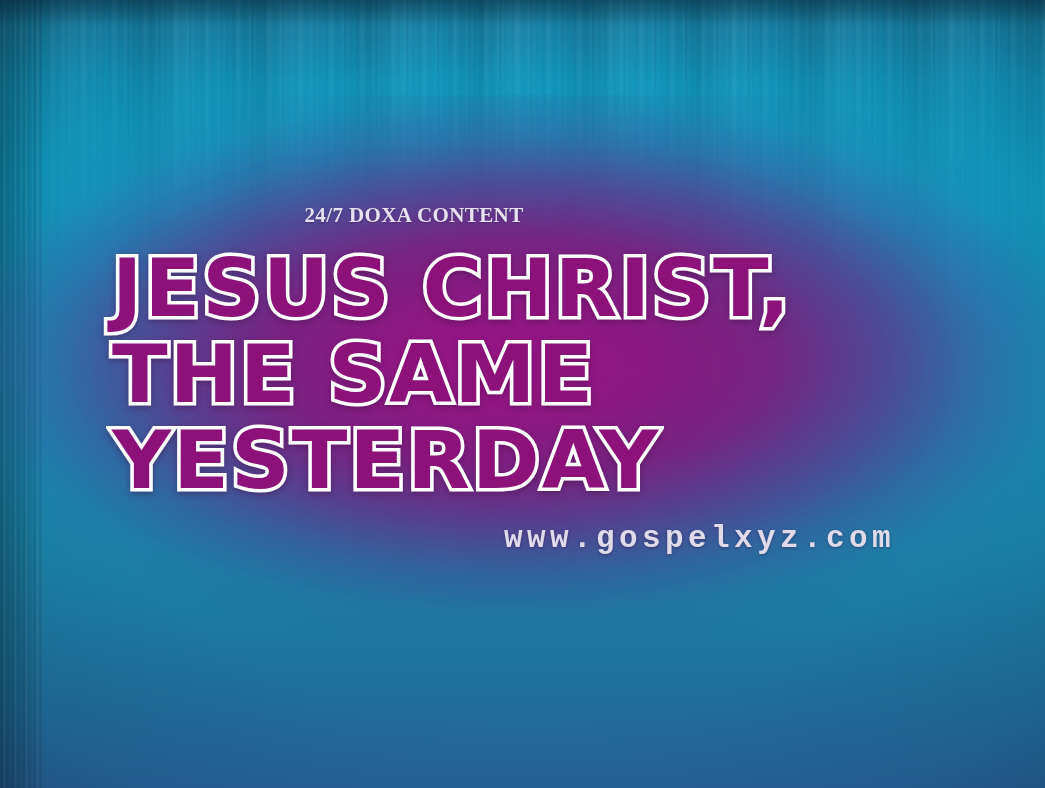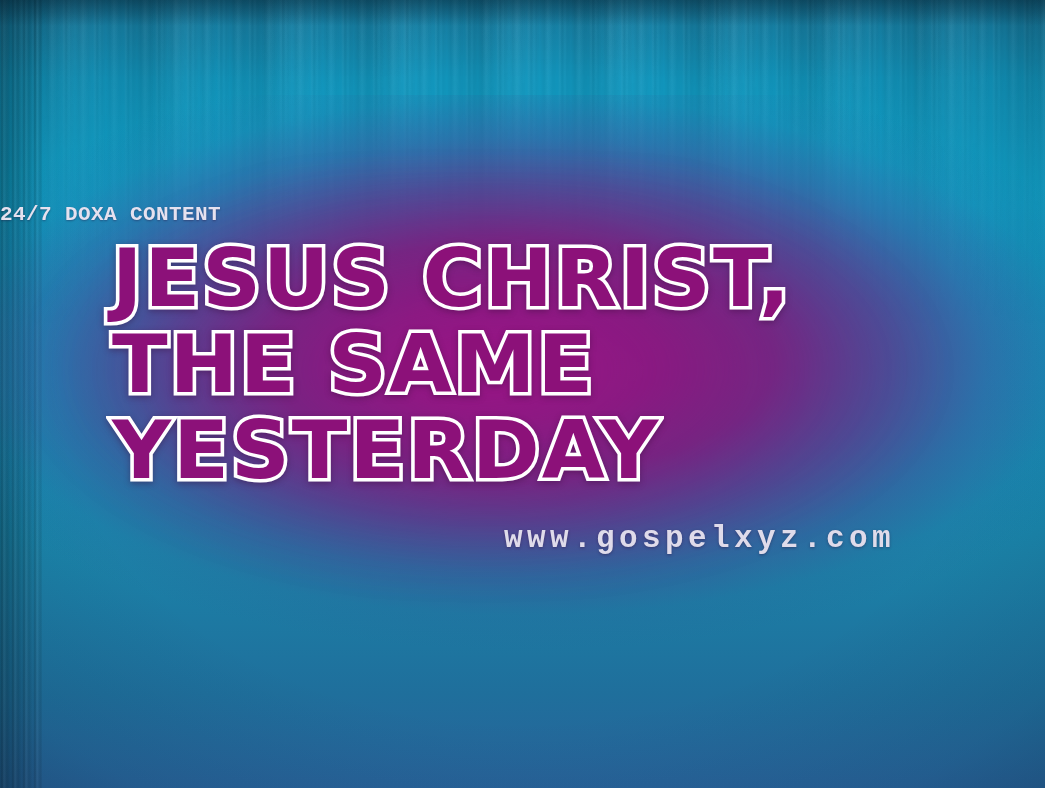--- a/index.html
+++ b/index.html
@@ -123,34 +123,34 @@
   .content {
     position: absolute;
     inset: 0;
   }
 
   .kicker {
     position: absolute;
     left: 0;
     top: 203px;
     width: 828px;
-    text-align: left;
-    font-family: Liberation Mono, monospace;
+    text-align: center;
+    font-family: Liberation Serif, serif;
     font-weight: bold;
     font-size: 21px;
     letter-spacing: 0.4px;
     color: #e5e1ef;
     text-shadow: 0 1px 2px rgba(40,10,50,0.35);
     white-space: nowrap;
   }
 
   .headline {
     position: absolute;
     left: 112px;
-    top: 236px;
+    top: 246px;
     width: 880px;
   }
 
   .headline-line {
     font-family: "DejaVu Sans", sans-serif;
     font-weight: bold;
     font-size: 80px;
     line-height: 86px;
     letter-spacing: 2px;
     color: #8c1179;

